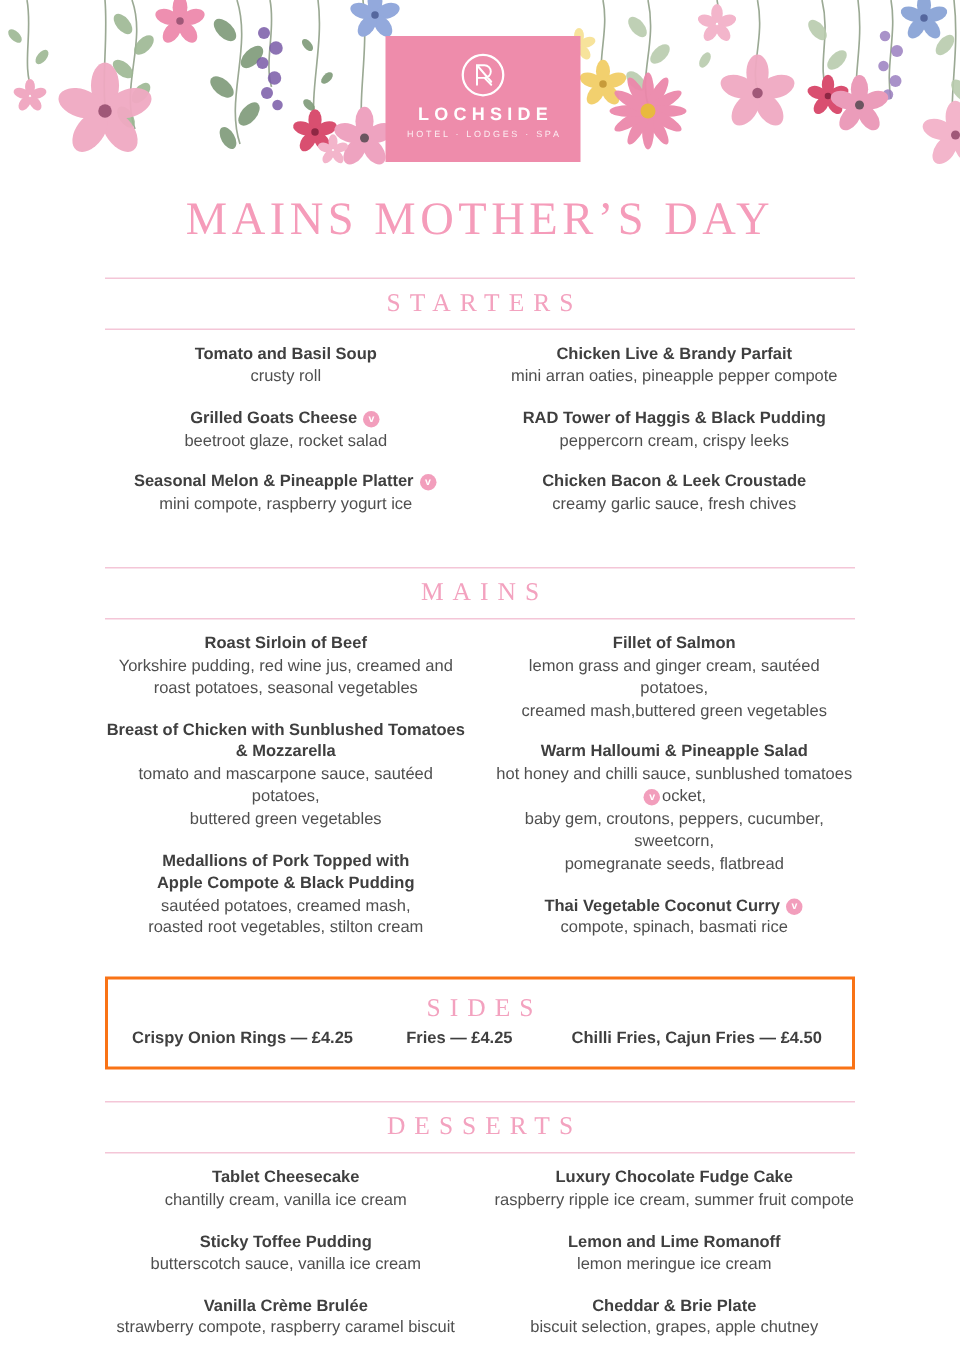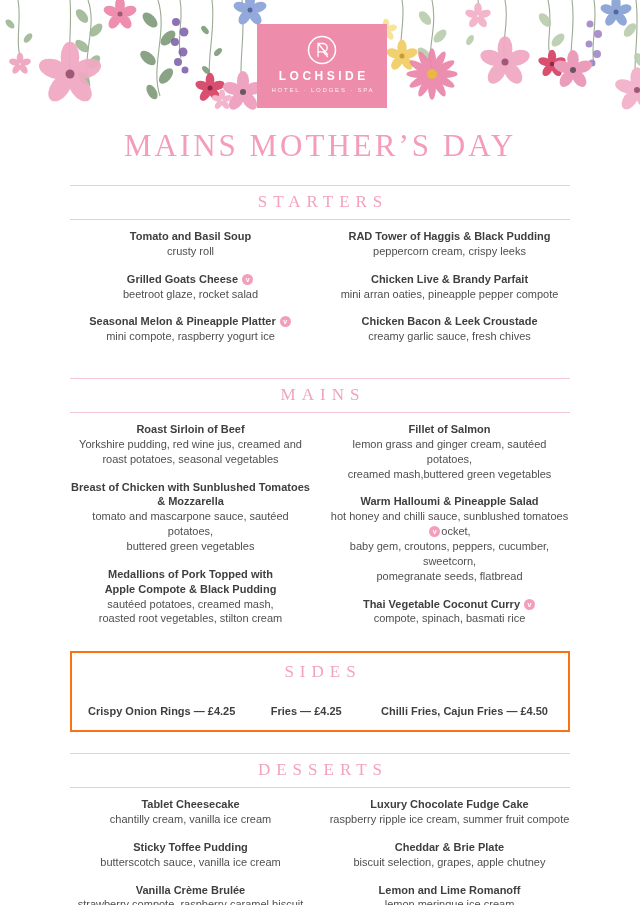--- a/index.html
+++ b/index.html
@@ -42,21 +42,21 @@
   .mi-name { font-size:11px; font-weight:bold; color:#3f3f3f; line-height:1.35; white-space:pre-line; }
   .mi-desc { font-size:11px; color:#4f4f4f; line-height:1.35; white-space:pre-line; }
   .badge {
     display:inline-flex; align-items:center; justify-content:center;
     width:11px; height:11px; border-radius:50%; vertical-align:1px;
     color:#ffffff; font-size:7px; font-weight:bold; line-height:1; margin:0 1px;
   }
   .bv  { background:#f29ebc; }
   
   .sides-box { border:2px solid #f97316; margin-top:12px; padding:9px 14px 13px 14px; }
-  .sides-row { display:grid; grid-template-columns:1.1fr 1fr 1.3fr; margin-top:23px; }
+  .sides-row { display:grid; grid-template-columns:1.1fr 1fr 1.3fr; margin-top:4px; }
   .side-item { text-align:center; font-size:11px; font-weight:bold; color:#3f3f3f; }
 </style>
 </head>
 <body>
 
 <div class="page">
 
   <svg class="floral" viewBox="0 0 640 118" aria-hidden="true">
     <defs>
       <g id="p5">
@@ -204,26 +204,26 @@
               <div class="mi-name">Grilled Goats Cheese <span class="badge bv">v</span></div>
               <div class="mi-desc">beetroot glaze, rocket salad</div>
             </div>
             <div class="mi">
               <div class="mi-name">Seasonal Melon &amp; Pineapple Platter <span class="badge bv">v</span></div>
               <div class="mi-desc">mini compote, raspberry yogurt ice</div>
             </div>
           </div>
           <div class="col">
             <div class="mi">
+              <div class="mi-name">Chicken Live &amp; Brandy Parfait</div>
+              <div class="mi-desc">mini arran oaties, pineapple pepper compote</div>
+            </div>
+            <div class="mi">
               <div class="mi-name">RAD Tower of Haggis &amp; Black Pudding</div>
               <div class="mi-desc">peppercorn cream, crispy leeks</div>
-            </div>
-            <div class="mi">
-              <div class="mi-name">Chicken Live &amp; Brandy Parfait</div>
-              <div class="mi-desc">mini arran oaties, pineapple pepper compote</div>
             </div>
             <div class="mi">
               <div class="mi-name">Chicken Bacon &amp; Leek Croustade</div>
               <div class="mi-desc">creamy garlic sauce, fresh chives</div>
             </div>
           </div>
         </div>
         <div class="sec-head">
           <span class="sec-label">MAINS</span>
         </div>
@@ -289,25 +289,25 @@
               <div class="mi-name">Vanilla Crème Brulée</div>
               <div class="mi-desc">strawberry compote, raspberry caramel biscuit</div>
             </div>
           </div>
           <div class="col">
             <div class="mi">
               <div class="mi-name">Luxury Chocolate Fudge Cake</div>
               <div class="mi-desc">raspberry ripple ice cream, summer fruit compote</div>
             </div>
             <div class="mi">
+              <div class="mi-name">Lemon and Lime Romanoff</div>
+              <div class="mi-desc">lemon meringue ice cream</div>
+            </div>
+            <div class="mi">
               <div class="mi-name">Cheddar &amp; Brie Plate</div>
               <div class="mi-desc">biscuit selection, grapes, apple chutney</div>
             </div>
-            <div class="mi">
-              <div class="mi-name">Lemon and Lime Romanoff</div>
-              <div class="mi-desc">lemon meringue ice cream</div>
-            </div>
           </div>
         </div>
       </div>
 
   </div>
 </div>
 
 </body></html>

